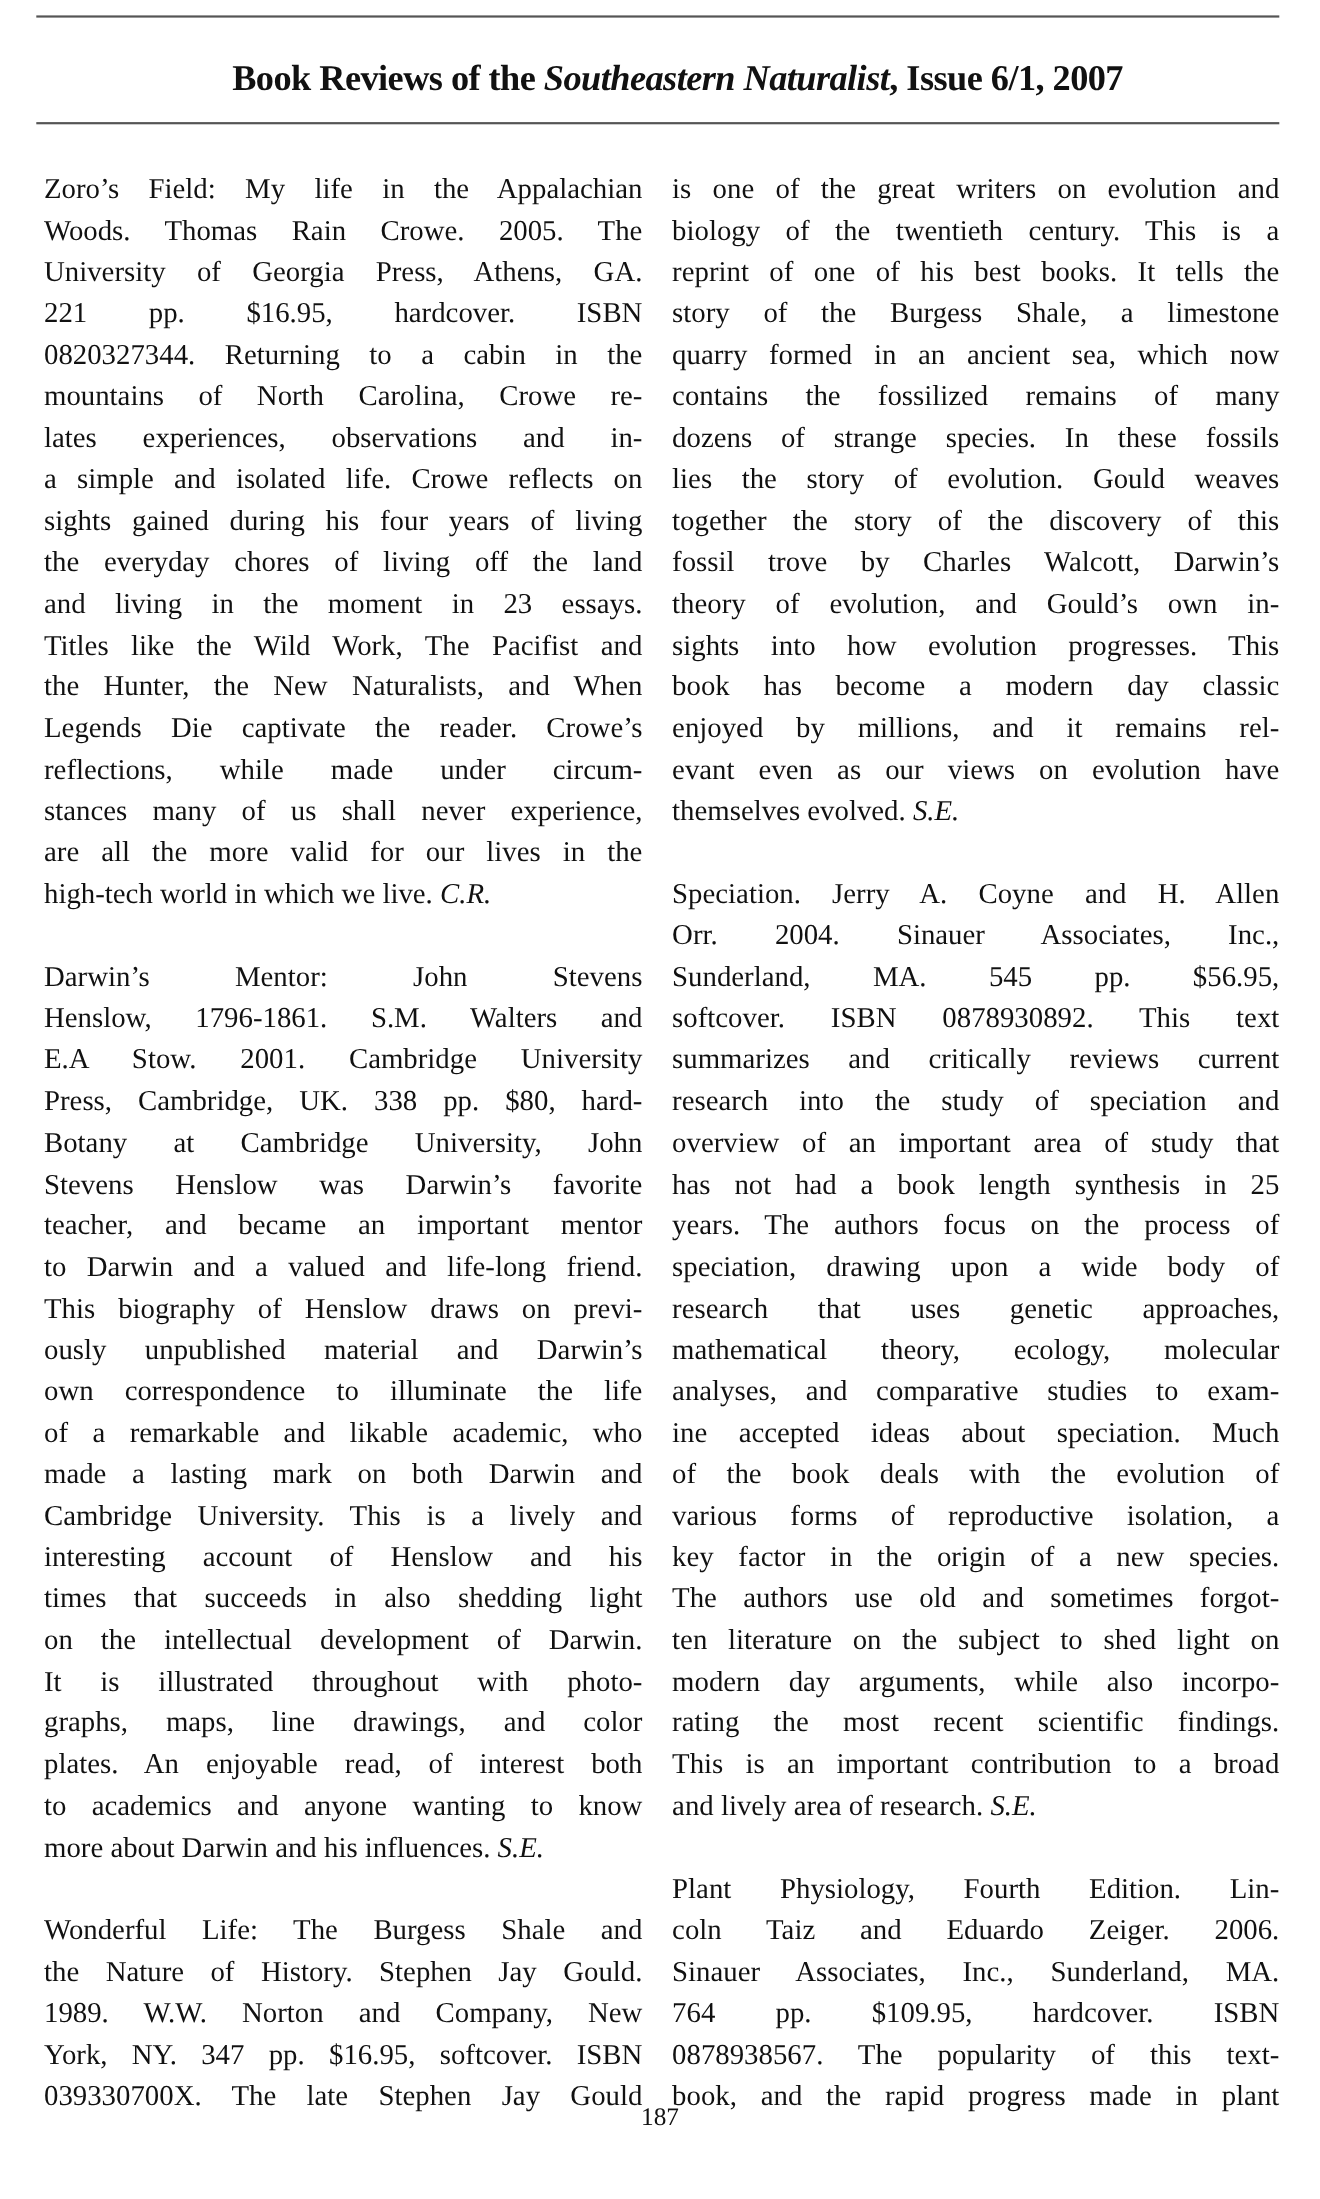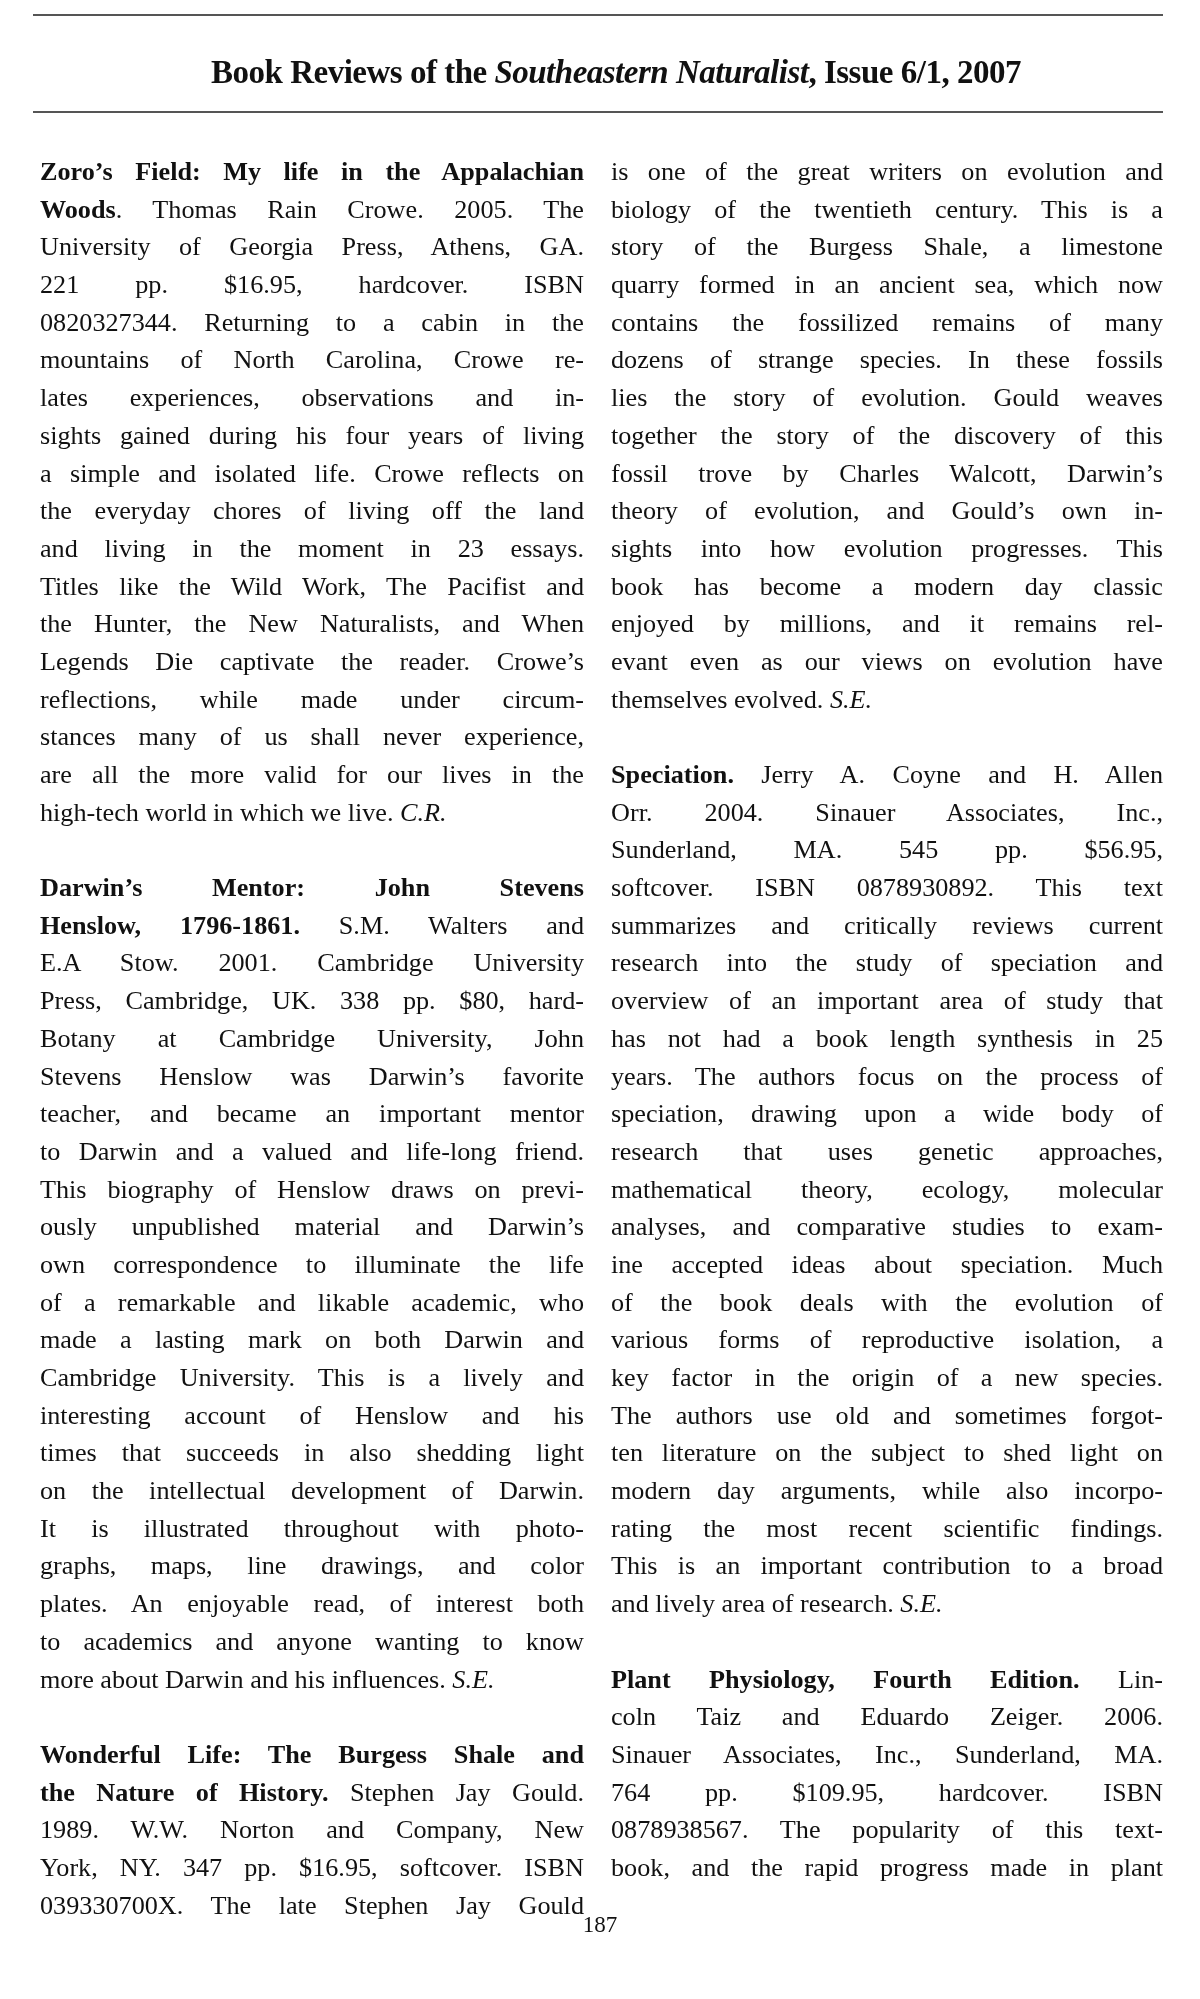--- a/index.html
+++ b/index.html
@@ -8,41 +8,41 @@
   .rule.top { top: 14px; }
   .rule.bottom { top: 111px; }
   .title { position: absolute; top: 38px; left: 0; width: 1200px; text-align: center; font-size: 33px; font-weight: bold; letter-spacing: -0.5px; white-space: nowrap; }
   .title .italic { font-style: italic; }
   .col { position: absolute; top: 153px; }
   .col.left { left: 40px; width: 544px; }
   .col.right { left: 611px; width: 552px; }
   .line { height: 37.7px; line-height: 37.7px; font-size: 26.2px; white-space: nowrap; overflow: visible; text-align: justify; text-align-last: justify; }
   .line.last { text-align: right; text-align-last: left; }
   .line.blank { height: 37.7px; }
-  .b { font-weight: bold; margin-top: 17px; }
+  .b { font-weight: normal; margin-top: 17px; }
   .i { font-style: italic; }
   .pagenum { position: absolute; top: 1912px; left: 0; width: 1200px; text-align: center; font-size: 23px; }
 </style>
 </head>
 <body>
 
 <div class="rule top"></div>
 <h1 class="title" style="margin:16px;"><span>Book Reviews of the </span><span class="italic">Southeastern Naturalist</span><span>, Issue 6/1, 2007</span></h1>
 <div class="rule bottom"></div>
 
 <div class="col left" id="col-left">
     <div class="line"><span class="b">Zoro’s Field: My life in the Appalachian</span></div>
     <div class="line"><span class="b">Woods</span><span>. Thomas Rain Crowe. 2005. The</span></div>
     <div class="line"><span>University of Georgia Press, Athens, GA.</span></div>
     <div class="line"><span>221 pp. $16.95, hardcover. ISBN</span></div>
     <div class="line"><span>0820327344. Returning to a cabin in the</span></div>
     <div class="line"><span>mountains of North Carolina, Crowe re-</span></div>
     <div class="line"><span>lates experiences, observations and in-</span></div>
+    <div class="line"><span>a simple and isolated life. Crowe reflects on</span></div>
     <div class="line"><span>sights gained during his four years of living</span></div>
-    <div class="line"><span>a simple and isolated life. Crowe reflects on</span></div>
     <div class="line"><span>the everyday chores of living off the land</span></div>
     <div class="line"><span>and living in the moment in 23 essays.</span></div>
     <div class="line"><span>Titles like the Wild Work, The Pacifist and</span></div>
     <div class="line"><span>the Hunter, the New Naturalists, and When</span></div>
     <div class="line"><span>Legends Die captivate the reader. Crowe’s</span></div>
     <div class="line"><span>reflections, while made under circum-</span></div>
     <div class="line"><span>stances many of us shall never experience,</span></div>
     <div class="line"><span>are all the more valid for our lives in the</span></div>
     <div class="line last"><span>high-tech world in which we live. </span><span class="i">C.R.</span></div>
     <div class="line blank"></div>
@@ -71,20 +71,21 @@
     <div class="line blank"></div>
     <div class="line"><span class="b">Wonderful Life: The Burgess Shale and</span></div>
     <div class="line"><span class="b">the Nature of History.</span><span> Stephen Jay Gould.</span></div>
     <div class="line"><span>1989. W.W. Norton and Company, New</span></div>
     <div class="line"><span>York, NY. 347 pp. $16.95, softcover. ISBN</span></div>
     <div class="line"><span>039330700X. The late Stephen Jay Gould</span></div>
   </div>
 <div class="col right" id="col-right">
     <div class="line"><span>is one of the great writers on evolution and</span></div>
     <div class="line"><span>biology of the twentieth century. This is a</span></div>
+    <div class="line"><span>reprint of one of his best books. It tells the</span></div>
     <div class="line"><span>story of the Burgess Shale, a limestone</span></div>
     <div class="line"><span>quarry formed in an ancient sea, which now</span></div>
     <div class="line"><span>contains the fossilized remains of many</span></div>
     <div class="line"><span>dozens of strange species. In these fossils</span></div>
     <div class="line"><span>lies the story of evolution. Gould weaves</span></div>
     <div class="line"><span>together the story of the discovery of this</span></div>
     <div class="line"><span>fossil trove by Charles Walcott, Darwin’s</span></div>
     <div class="line"><span>theory of evolution, and Gould’s own in-</span></div>
     <div class="line"><span>sights into how evolution progresses. This</span></div>
     <div class="line"><span>book has become a modern day classic</span></div>

